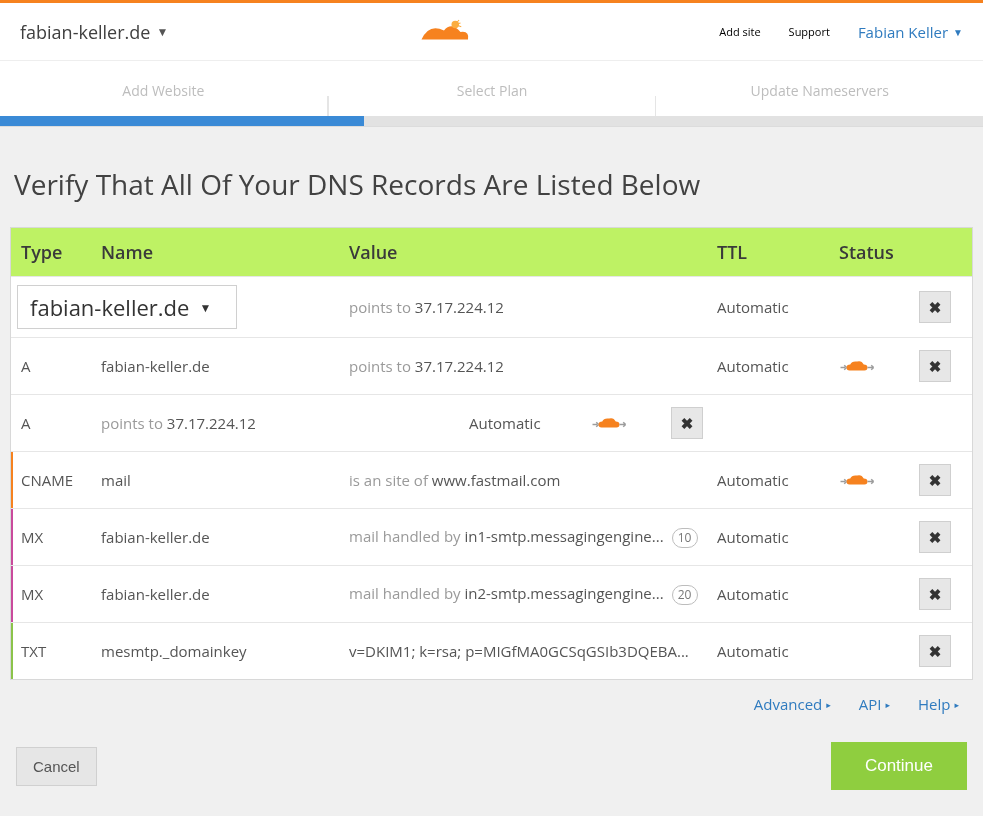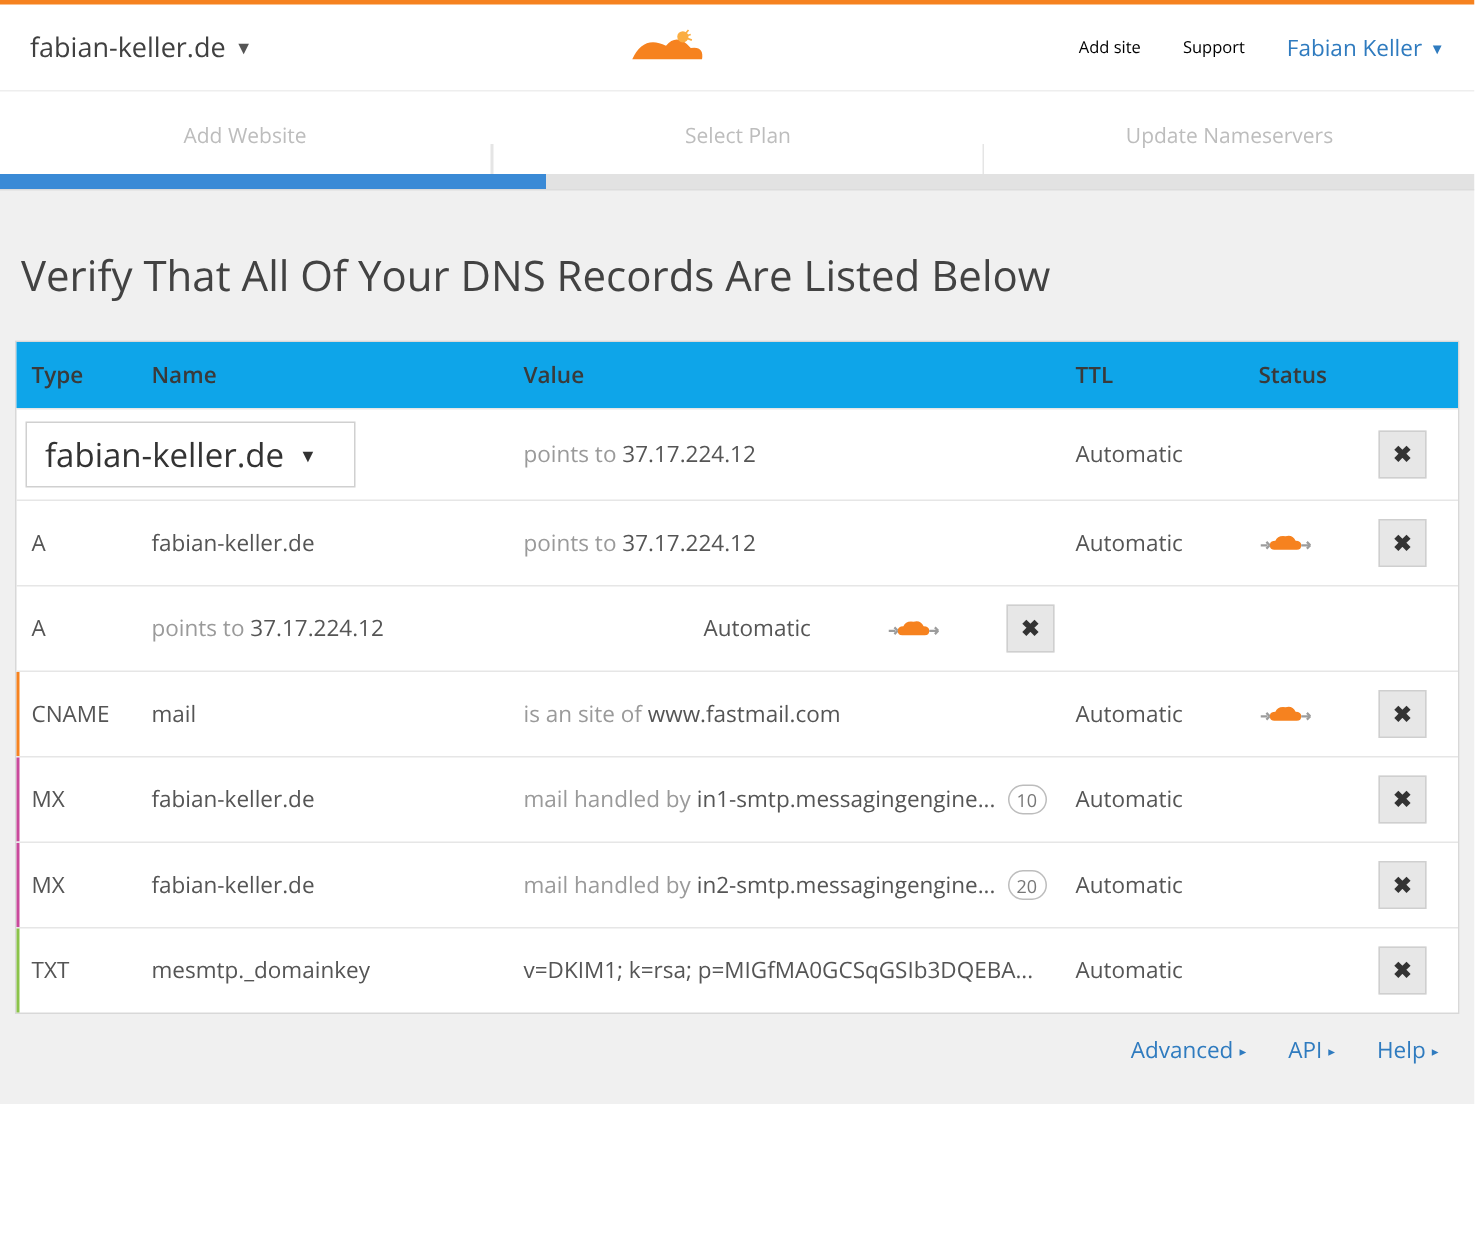--- a/index.html
+++ b/index.html
@@ -54,22 +54,22 @@
   }
   .content-inner { padding: 0 10px; }
   .page-title {
     font-size:28px; color:#424242; font-weight:400; margin-bottom:24px; padding-left:4px;
   }
 
   .dns-table {
     background:#fff; border:1px solid #d8d8d8;
   }
   .dns-head {
-    display:flex; background:#0ea5e9; color:#3a3a3a; font-weight:600;
-    padding: 12px 0; font-size:15px;
+    display:flex; background:#bef264; color:#3a3a3a; font-weight:600;
+    padding: 12px 0; font-size:18px;
   }
   .col-type   { width: 90px;  padding-left:10px;}
   .col-name   { width: 248px; }
   .col-value  { width: 368px; }
   .col-ttl    { width: 122px; }
   .col-status { width: 80px; }
   .col-del    { width: 44px; text-align:center;}
 
   .dns-row {
     display:flex; align-items:center; min-height:57px;
@@ -308,14 +308,18 @@
       <span class="footer-link">
         <span>API</span>
           <span class="tri">▸</span>
       </span>
       <span class="footer-link">
         <span>Help</span>
           <span class="tri">▸</span>
       </span>
     </div>
 
+    <div class="actions">
+      <button class="btn-cancel">Cancel</button>
+      <button class="btn-continue">Continue</button>
+    </div>
   </div>
 </div>
 
 </body></html>

